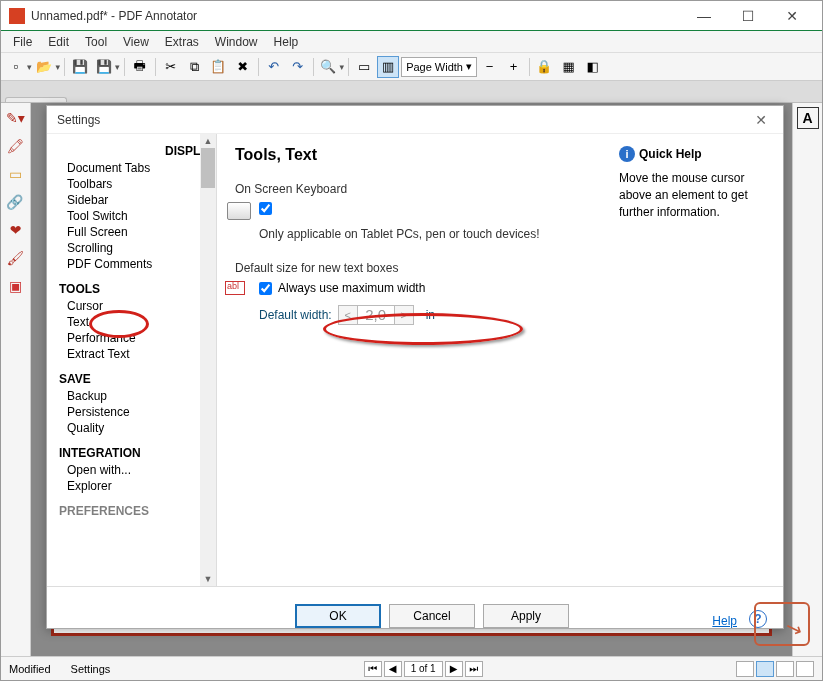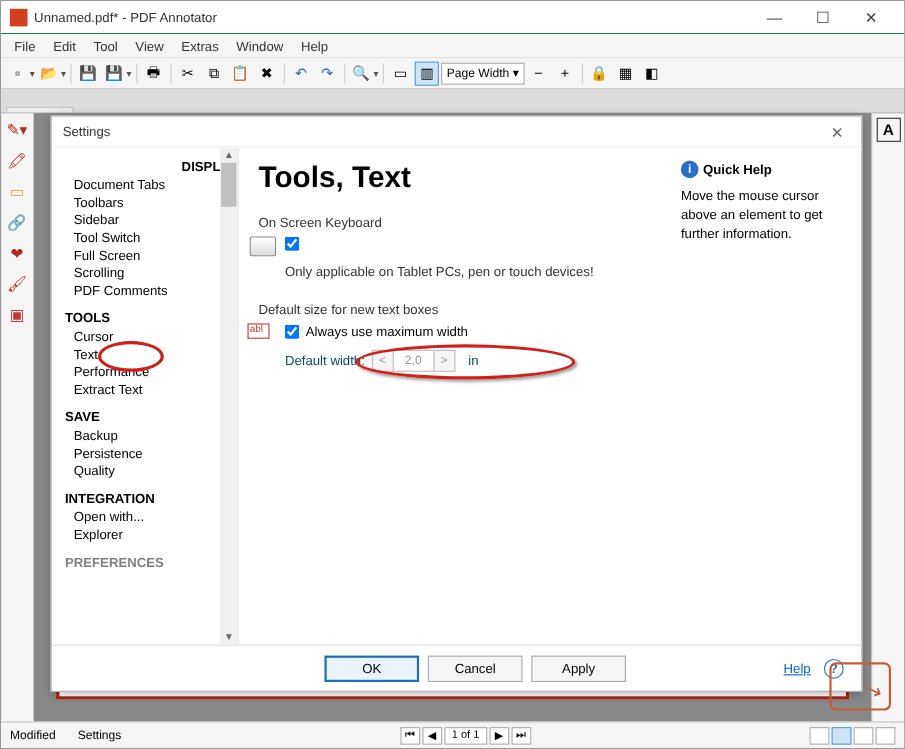--- a/index.html
+++ b/index.html
@@ -54,42 +54,42 @@
 .dlg-nav .scrollbar { position: absolute; right: 0; top: 0; bottom: 0; width: 16px; background: #f0f0f0; }
 .dlg-nav .scrollbar .thumb { position: absolute; top: 14px; width: 14px; left: 1px; height: 40px; background: #c0c0c0; }
 .dlg-nav .scrollbar .arr { position: absolute; width: 14px; height: 14px; left: 1px; display: flex; align-items: center; justify-content: center; font-size: 9px; color: #666; }
 .nav-group { font-weight: bold; font-size: 12px; margin-top: 10px; margin-bottom: 2px; }
 .nav-group:first-child { margin-top: 0; text-align: right; }
 .nav-item { font-size: 12px; padding: 1px 0 1px 8px; cursor: pointer; }
 .nav-item.selected { font-weight: normal; }
 .dlg-content { flex: 1; padding: 12px 18px; display: flex; }
 .dlg-main { flex: 1; }
 .dlg-side { width: 160px; padding-left: 14px; }
-.dlg-h1 { font-size: 27px; font-weight: bold; margin-bottom: 18px; }
+.dlg-h1 { font-size: 16px; font-weight: bold; margin-bottom: 18px; }
 .fieldset { border: none; margin-bottom: 20px; }
 .fieldset .legend { font-size: 12px; color: #333; margin-bottom: 6px; }
 .fieldset .body { padding-left: 24px; position: relative; }
 .kb-icon { position: absolute; left: -8px; top: 0; width: 24px; height: 18px; border: 1px solid #888; border-radius: 2px; background: linear-gradient(#fff,#ddd); }
 .chk { display: flex; align-items: center; gap: 6px; font-size: 12px; }
 .chk input { width: 13px; height: 13px; }
 .note { font-size: 12px; color: #333; margin-top: 12px; margin-left: 24px; }
 .width-row { display: flex; align-items: center; gap: 6px; margin-top: 10px; margin-left: 24px; }
 .width-row .lbl { color: #0c4a6e; font-size: 12px; }
 .spin { display: flex; }
 .spin .sb { width: 20px; height: 20px; border: 1px solid #bbb; background: #f5f5f5; text-align: center; font-size: 11px; color: #999; line-height: 18px; }
-.spin .val { width: 36px; height: 20px; border: 1px solid #bbb; border-left: none; border-right: none; text-align: center; font-size: 11px; color: #999; line-height: 18px; }
+.spin .val { width: 36px; height: 20px; border: 1px solid #bbb; border-left: none; border-right: none; text-align: center; font-size: 15px; color: #999; line-height: 18px; }
 .unit { font-size: 12px; color: #0c4a6e; margin-left: 6px; }
 .text-icon { position: absolute; left: -10px; top: 0; width: 20px; height: 14px; border: 1px solid #c33; }
 .text-icon::before { content: "abl"; font-size: 9px; color: #c33; position: absolute; left: 1px; top: -1px; }
 
 .qh-title { font-size: 12px; font-weight: bold; display: flex; align-items: center; gap: 4px; margin-bottom: 8px; }
 .qh-icon { width: 16px; height: 16px; background: #2a6fc9; border-radius: 50%; color: #fff; display: flex; align-items: center; justify-content: center; font-size: 11px; font-weight: bold; }
 .qh-text { font-size: 12px; line-height: 1.4; }
 
-.dlg-buttons { height: 42px; border-top: 1px solid #ddd; display: flex; align-items: center; padding: 0 16px; gap: 8px; justify-content: flex-start; }
+.dlg-buttons { height: 42px; border-top: 1px solid #ddd; display: flex; align-items: flex-end; padding: 0 16px; gap: 8px; justify-content: flex-start; }
 .dlg-buttons .bsp { width: 224px; }
 .dlg-buttons button { width: 86px; height: 24px; border: 1px solid #aaa; background: #f5f5f5; font-size: 12px; cursor: pointer; }
 .dlg-buttons button.primary { border: 2px solid #1a6fb5; background: #eaf3fb; }
 .dlg-buttons .sp { flex: 1; }
 .help-link { color: #0066cc; text-decoration: underline; font-size: 12px; cursor: pointer; margin-right: 4px; }
 .help-ico { width: 18px; height: 18px; border: 1px solid #2a6fc9; border-radius: 50%; color: #2a6fc9; display: flex; align-items: center; justify-content: center; font-size: 12px; font-weight: bold; }
 
 
 .red-ellipse { position: absolute; border: 3px solid #d1201a; border-radius: 50%; pointer-events: none; }
 .ell1 { left: 42px; top: 204px; width: 60px; height: 28px; }

